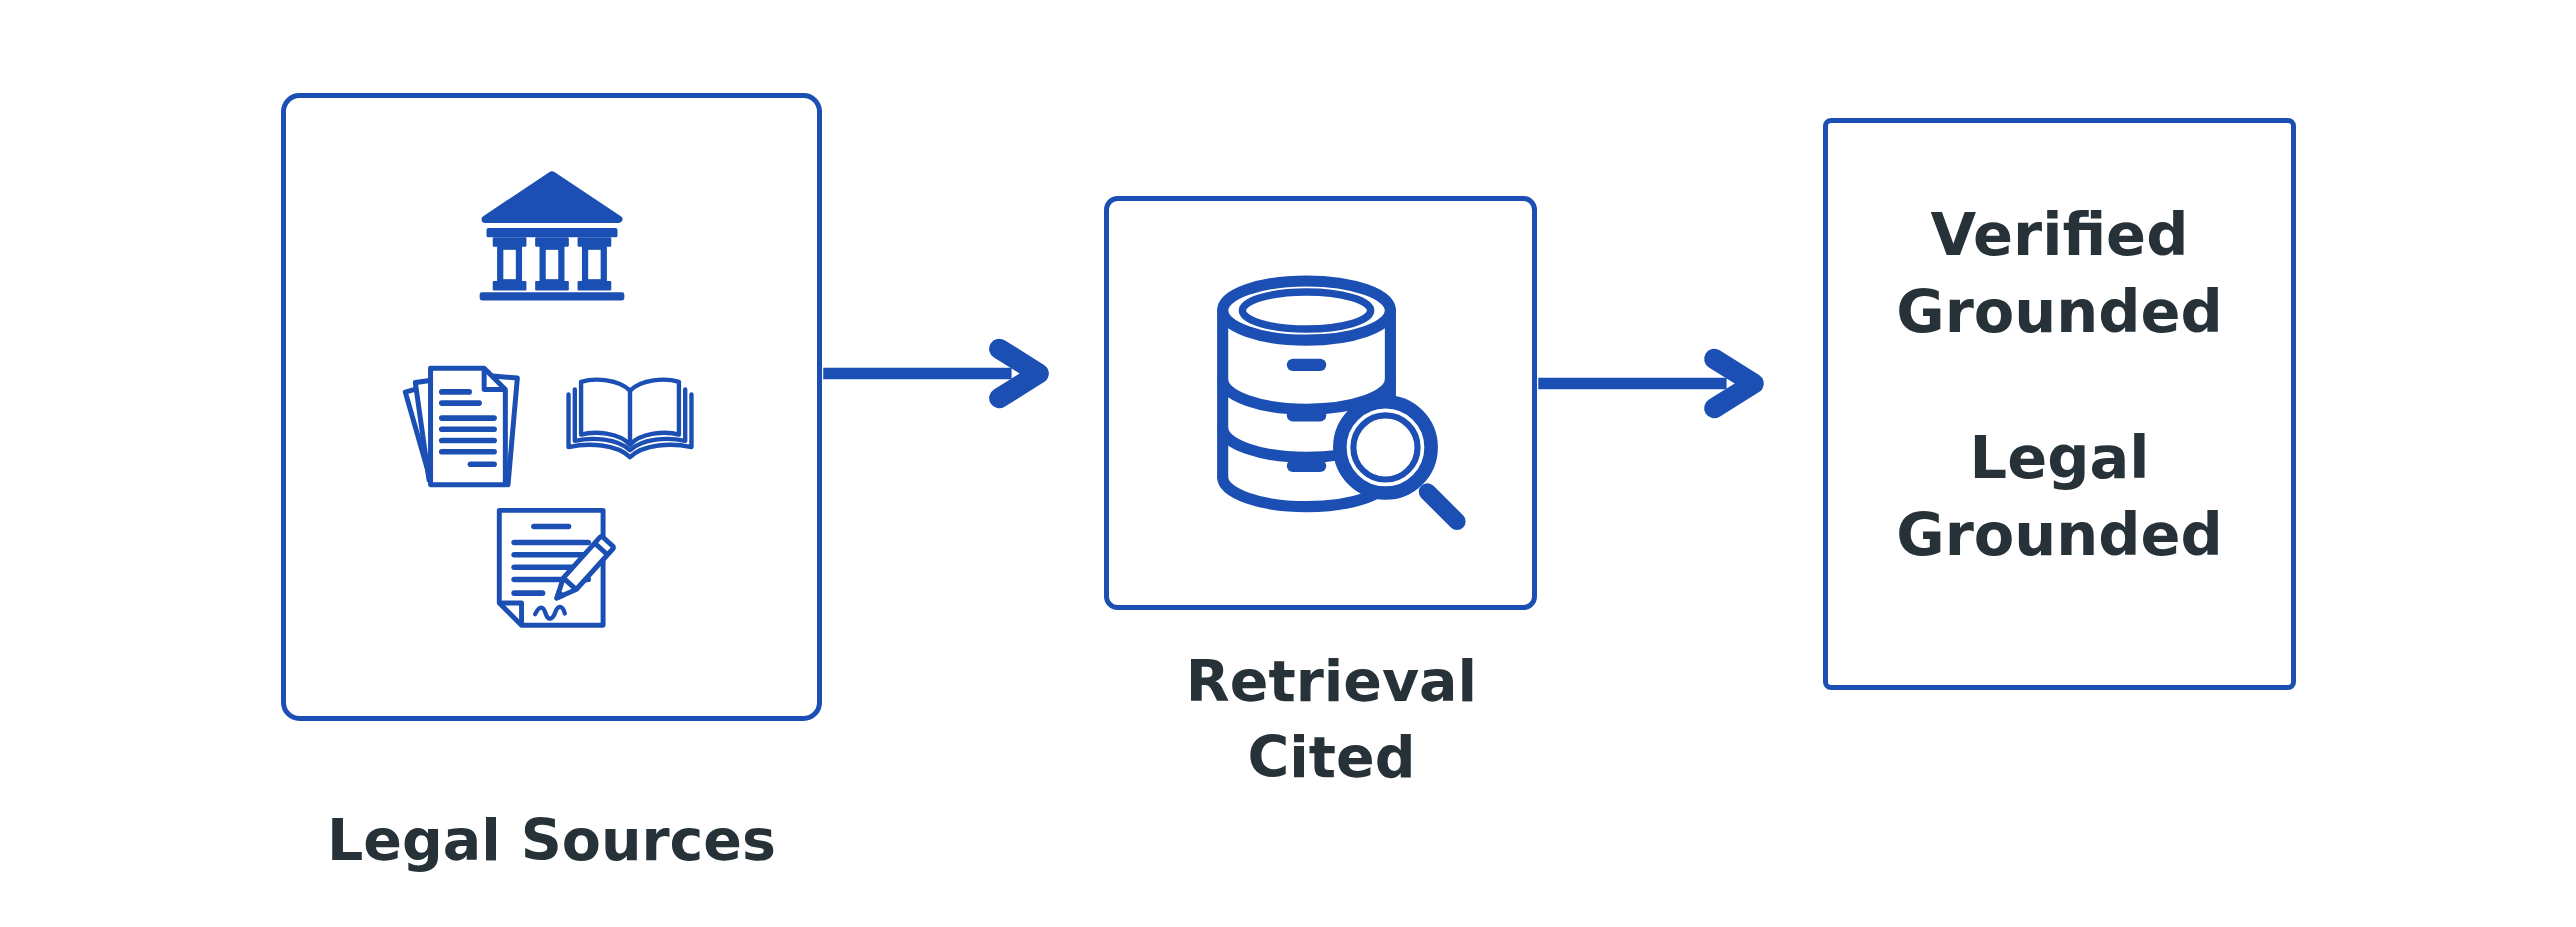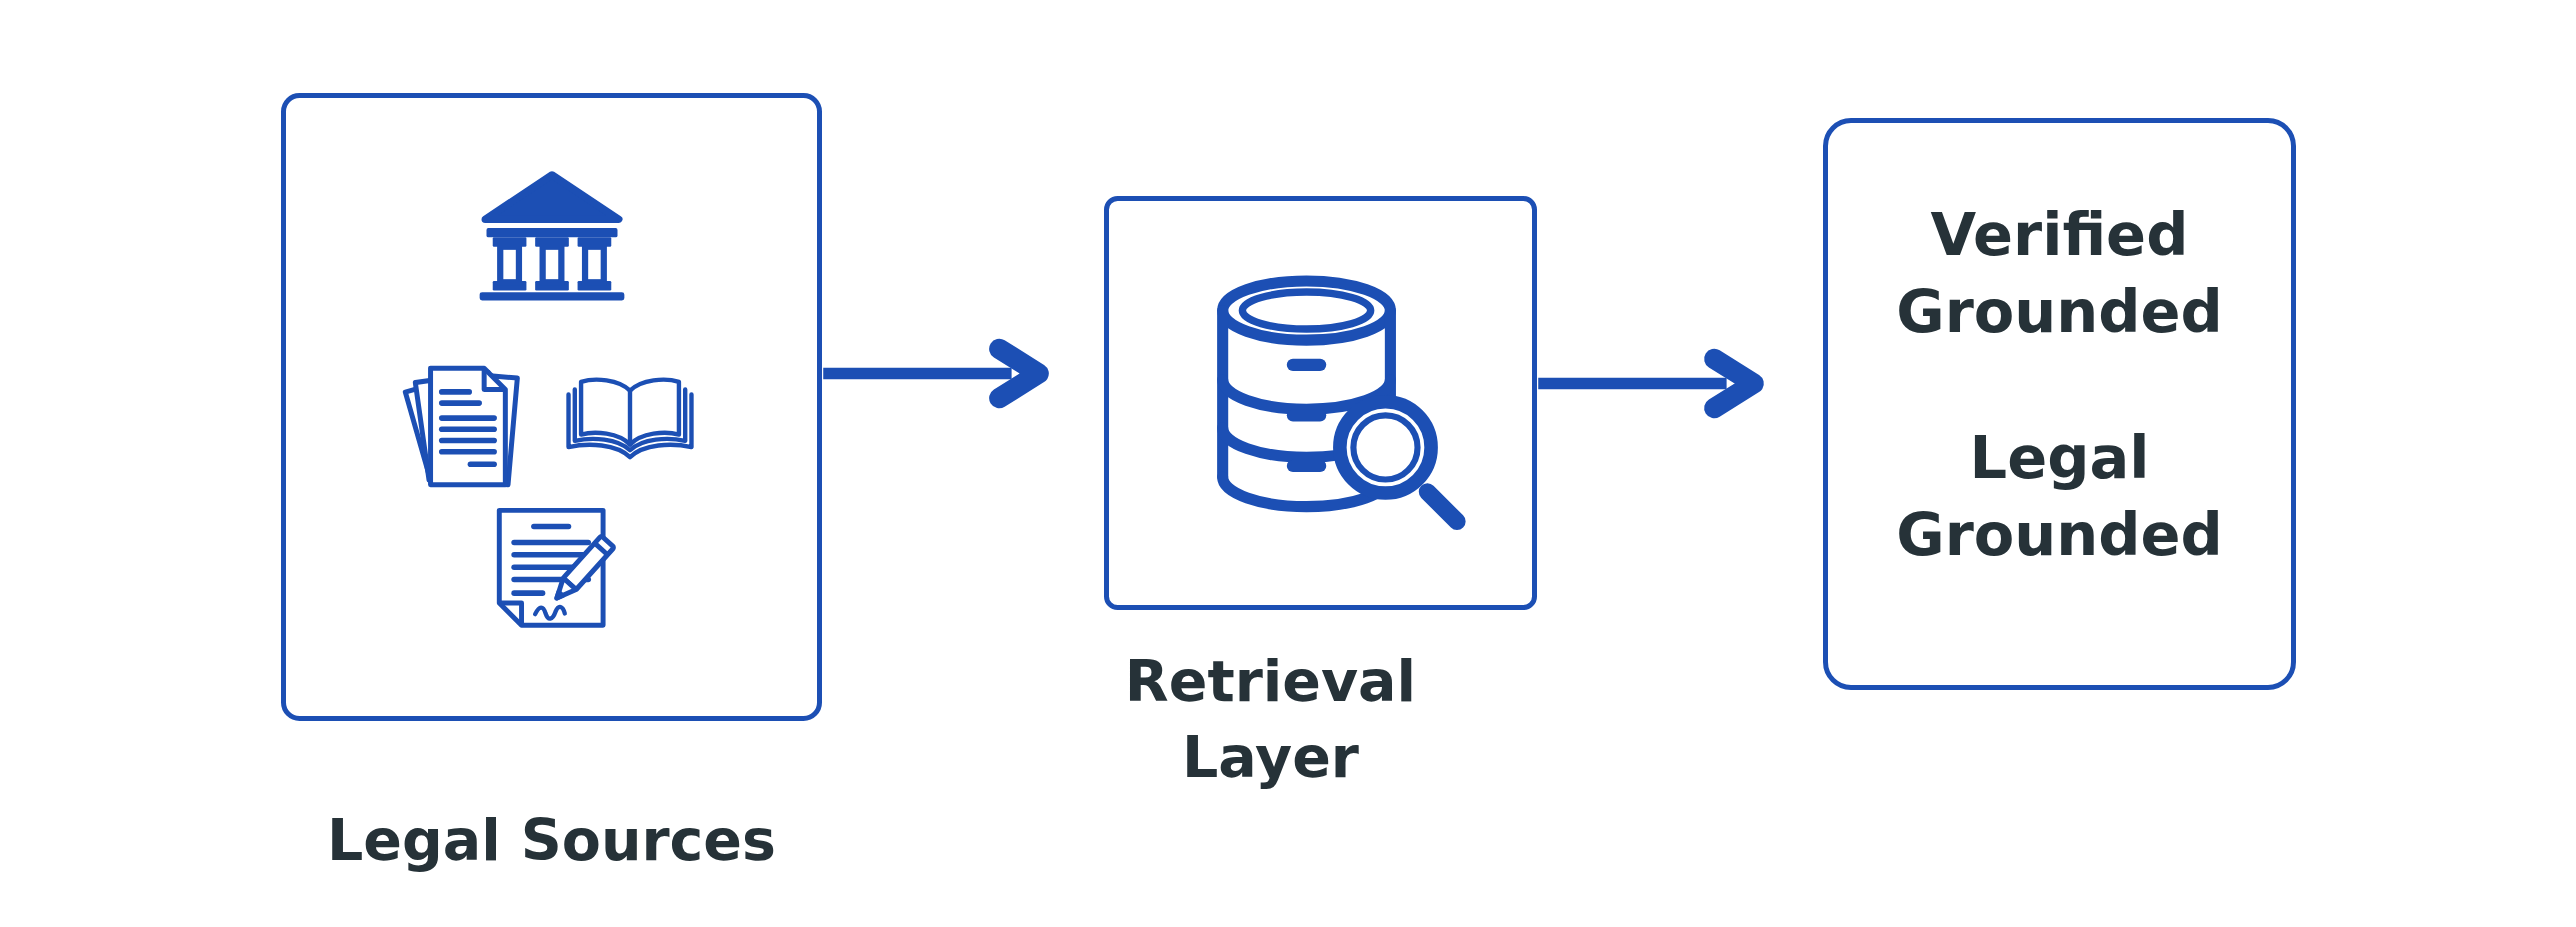--- a/index.html
+++ b/index.html
@@ -19,38 +19,38 @@
   }
   svg{overflow:visible;display:block;}
   .box{
     position:absolute;
     background:#ffffff;
     border:5px solid var(--accent);
     color:var(--accent);
   }
   .box--legal{left:281px;top:93px;width:541px;height:628px;border-radius:18.5px;}
   .box--retrieval{left:1104px;top:196px;width:433px;height:414px;border-radius:13.6px;}
-  .box--outputs{left:1823px;top:118px;width:473px;height:572px;border-radius:28px;padding-left:20px;}
+  .box--outputs{left:1823px;top:118px;width:473px;height:572px;border-radius:8px;padding-left:20px;}
   .icon{position:absolute;color:var(--accent);}
   .icon--courthouse{left:189px;top:72px;width:154px;height:131px;}
   .icon--documents{left:122px;top:259px;width:128px;height:134px;}
   .icon--book{left:275px;top:271px;width:138px;height:101px;}
   .icon--contract{left:196px;top:406px;width:139px;height:127px;}
   .icon--database{left:106px;top:75px;width:262px;height:259px;}
   .node-label{
     position:absolute;
     color:var(--ink);
     font-weight:bold;
     text-align:center;
     font-size:57px;
     line-height:76px;
     letter-spacing:0;
   }
   .label--legal{left:281px;top:766px;width:541px;margin-top:36px;}
-  .label--retrieval{left:1054px;top:643px;width:433px;}
+  .label--retrieval{left:1115px;top:643px;width:433px;}
   .outputs-text{
     position:absolute;
     left:0;right:0;top:73px;
     color:var(--ink);
     font-weight:bold;
     text-align:center;
     font-size:59px;
   }
   .outputs-text .line{line-height:77px;}
   .outputs-text .gap{height:69px;}
@@ -159,21 +159,21 @@
       <g>
         <circle cx="138" cy="139" r="37" fill="#ffffff" stroke="currentColor" stroke-width="11"></circle>
         <circle cx="138" cy="139" r="26" fill="none" stroke="currentColor" stroke-width="5"></circle>
         <line x1="172" y1="175" x2="196" y2="199" stroke="currentColor" stroke-width="14" stroke-linecap="round"></line>
       </g>
     </svg>
   </div>
 
   <div class="node-label label--retrieval">
     <div>Retrieval</div>
-    <div>Layer</div>
+    <div>Cited</div>
   </div>
 
   <svg class="arrow arrow--two" width="229" height="99" viewBox="0 0 372 160" xmlns="http://www.w3.org/2000/svg">
     <line x1="2" y1="80" x2="308" y2="80" stroke="currentColor" stroke-width="19"></line>
     <path d="M288 40 L352 80 L288 120" fill="none" stroke="currentColor" stroke-width="33" stroke-linecap="round" stroke-linejoin="round"></path>
   </svg>
 
   <div class="box box--outputs">
     <div class="outputs-text">
       <div class="line">Verified</div>

